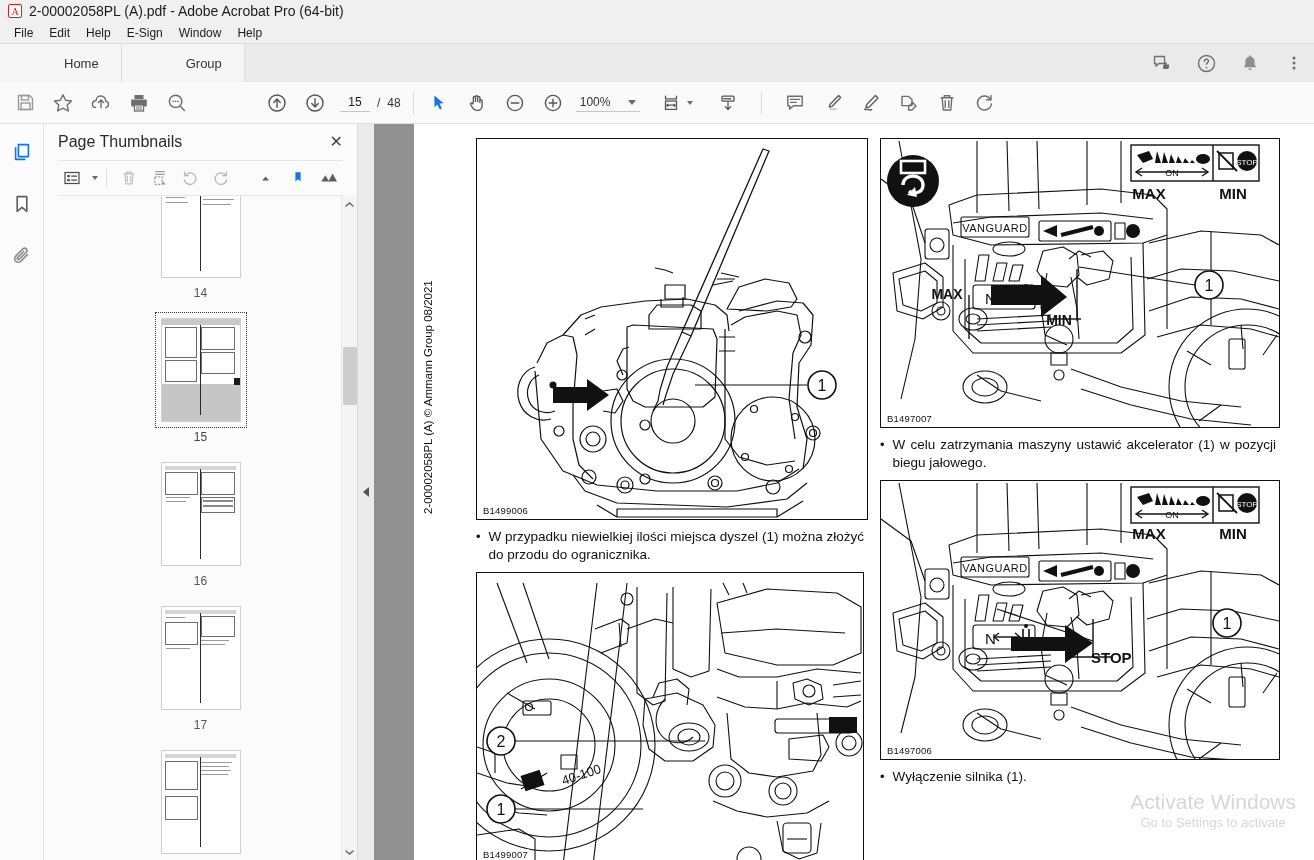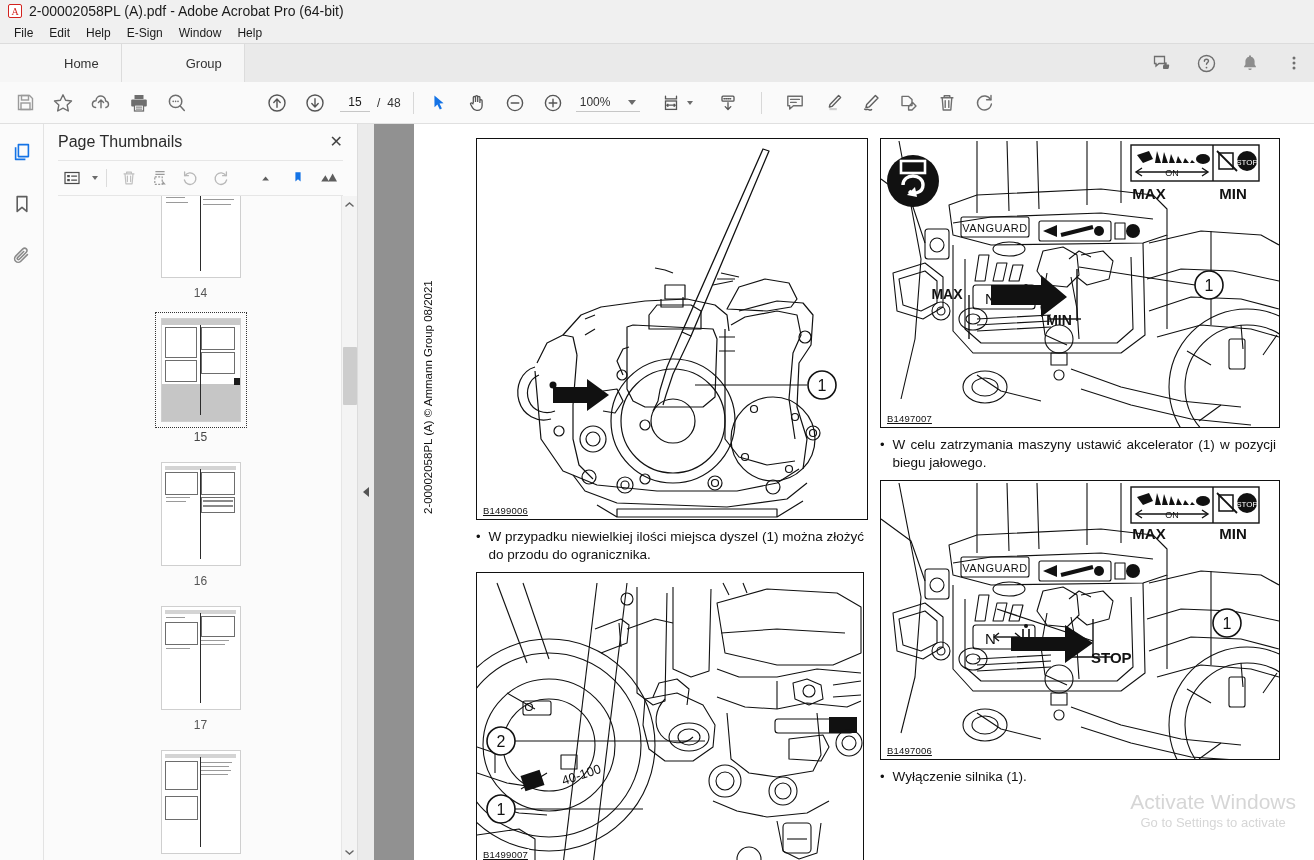--- a/index.html
+++ b/index.html
@@ -194,21 +194,20 @@
     font-family: "Liberation Sans", sans-serif;
   }
   .col { position: absolute; }
   .figbox {
     border: 1px solid #111; background: #fff; position: relative; overflow: hidden;
   }
   .figcode {
     position: absolute; left: 5px; bottom: 3px; font-size: 9.5px;
     color: #111; letter-spacing: .2px; background: #fff; padding: 0 1px;
     font-family: "Liberation Sans", sans-serif;
-    text-decoration: underline;
   }
   .bullet-para {
     display: flex; gap: 8px; font-size: 13.5px; color: #111; line-height: 1.35;
     margin-top: 8px; font-family: "Liberation Sans", sans-serif;
   }
   .bullet-dot { font-size: 13px; line-height: 1.35; flex: 0 0 auto; }
   .bullet-text { text-align: justify; }
 
   
   .wm {

